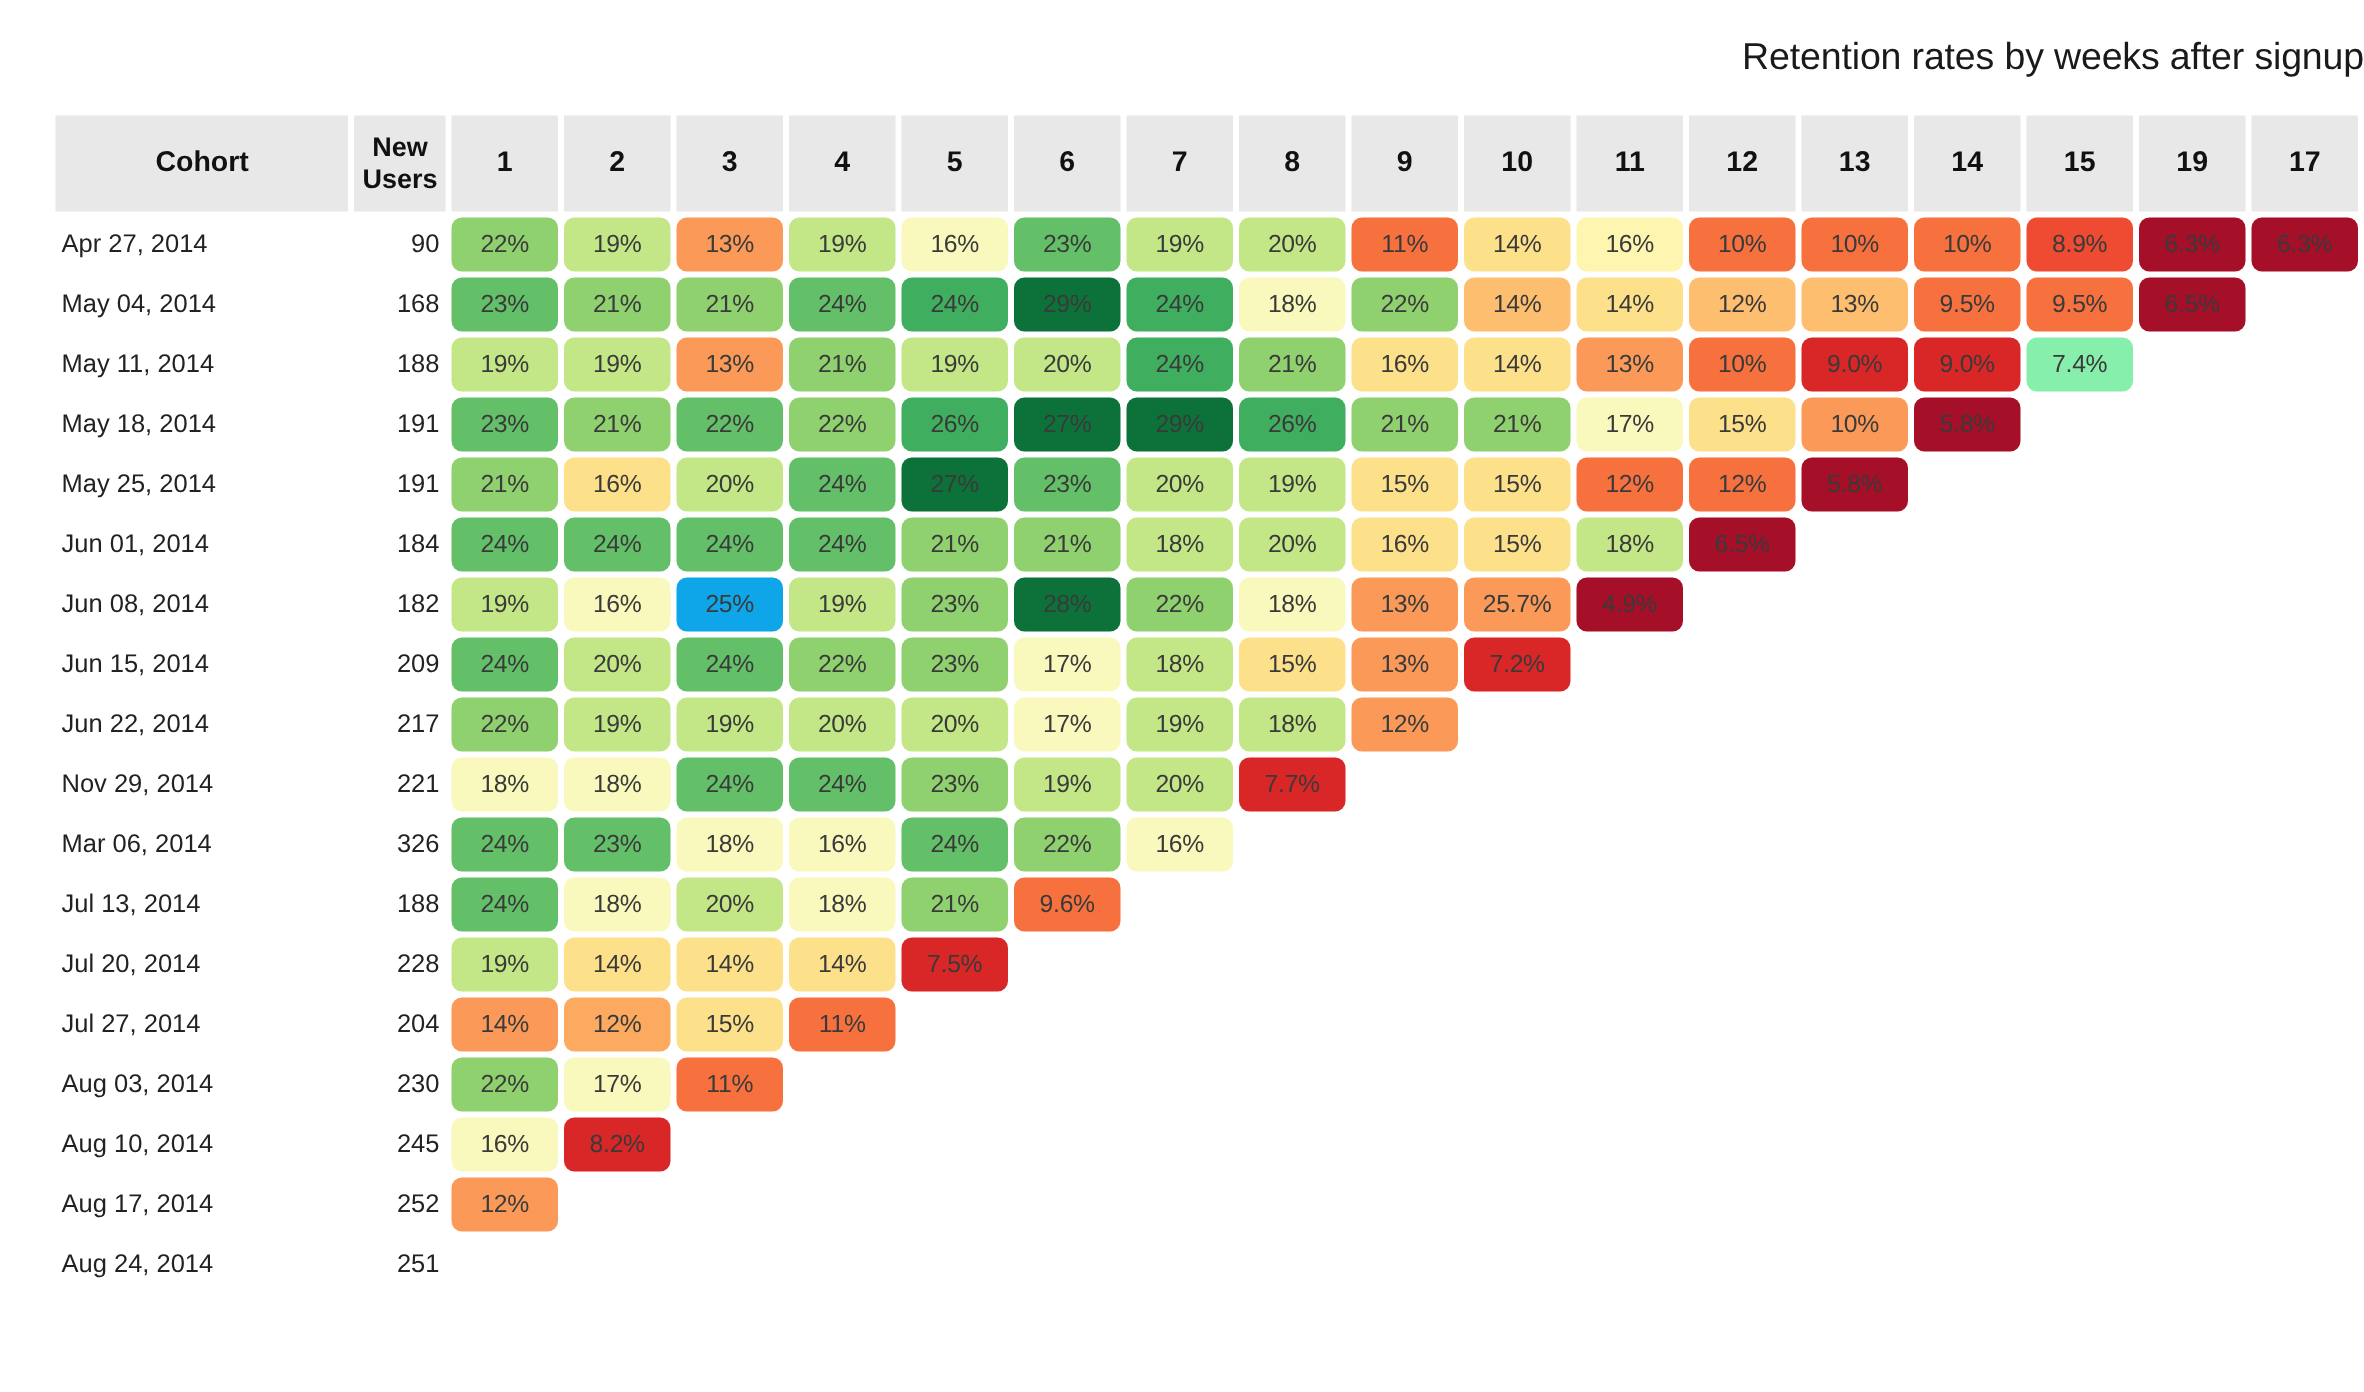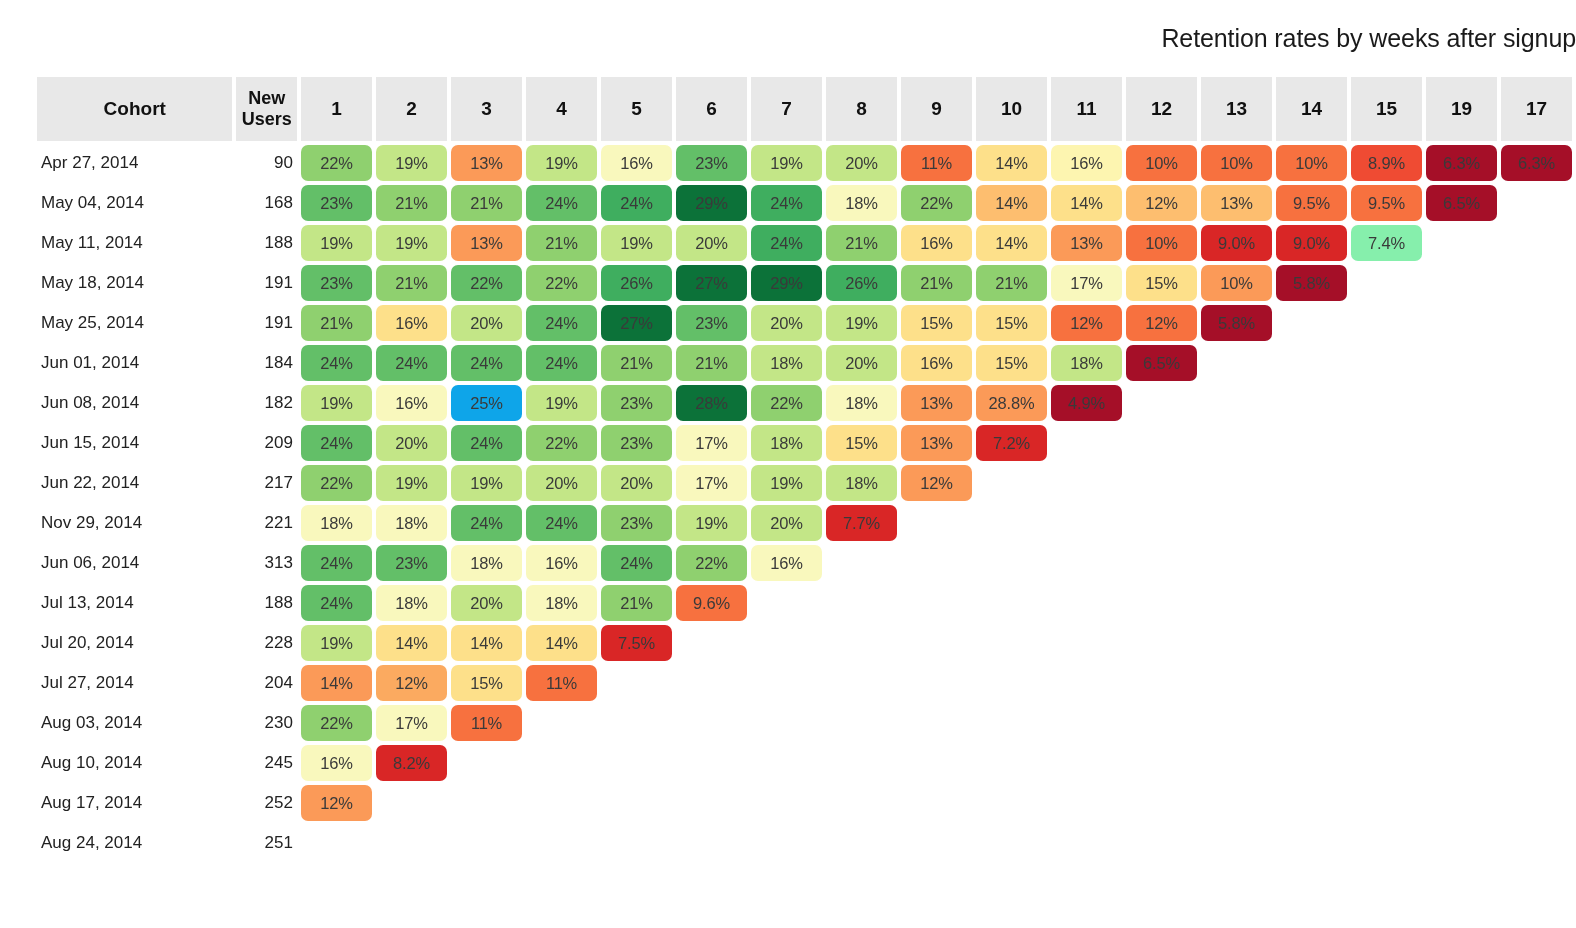--- a/index.html
+++ b/index.html
@@ -457,21 +457,21 @@
           <td class="week-cell">
             <div class="chip" style="background: rgb(143, 208, 111);">22%</div>
           </td>
           <td class="week-cell">
             <div class="chip" style="background: rgb(249, 248, 189);">18%</div>
           </td>
           <td class="week-cell">
             <div class="chip" style="background: rgb(251, 154, 88);">13%</div>
           </td>
           <td class="week-cell">
-            <div class="chip" style="background: rgb(251, 154, 88);">28.8%</div>
+            <div class="chip" style="background: rgb(251, 154, 88);">25.7%</div>
           </td>
           <td class="week-cell">
             <div class="chip" style="background: rgb(165, 15, 40);">4.9%</div>
           </td>
           <td class="week-cell">
             <div class="chip empty"></div>
           </td>
           <td class="week-cell">
             <div class="chip empty"></div>
           </td>
@@ -647,22 +647,22 @@
             <div class="chip empty"></div>
           </td>
           <td class="week-cell">
             <div class="chip empty"></div>
           </td>
           <td class="week-cell">
             <div class="chip empty"></div>
           </td>
         </tr>
         <tr>
-          <td class="cohort-cell">Jun 06, 2014</td>
-          <td class="newusers-cell">313</td>
+          <td class="cohort-cell">Mar 06, 2014</td>
+          <td class="newusers-cell">326</td>
           <td class="week-cell">
             <div class="chip" style="background: rgb(99, 191, 104);">24%</div>
           </td>
           <td class="week-cell">
             <div class="chip" style="background: rgb(99, 191, 104);">23%</div>
           </td>
           <td class="week-cell">
             <div class="chip" style="background: rgb(249, 248, 189);">18%</div>
           </td>
           <td class="week-cell">

